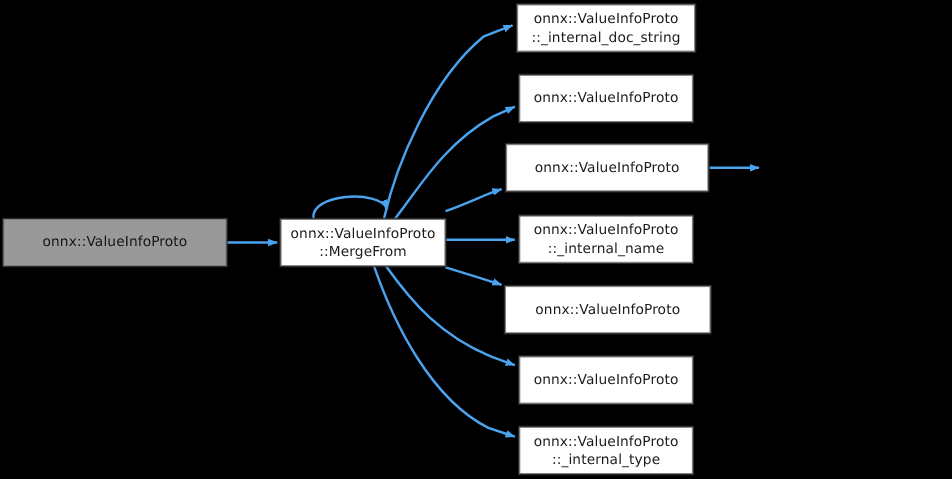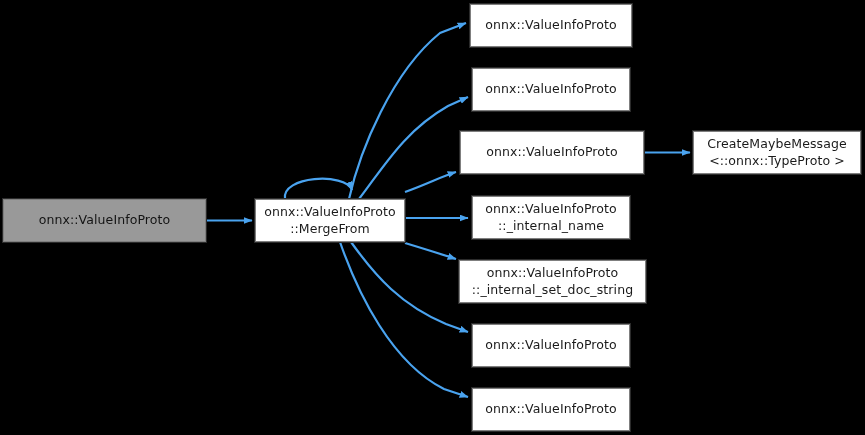--- a/index.html
+++ b/index.html
@@ -89,46 +89,43 @@
     <span class="line1">onnx::ValueInfoProto</span>
   </div>
 
   <div class="node" style="left:255px; top:199px; width:150px; height:43px;">
     <span class="line1">onnx::ValueInfoProto</span>
     <span class="line2">::MergeFrom</span>
   </div>
 
   <div class="node" style="left:470px; top:4px; width:162px; height:43px;">
     <span class="line1">onnx::ValueInfoProto</span>
+    <span class="line2">::_internal_doc_string</span>
   </div>
 
   <div class="node" style="left:472px; top:68px; width:158px; height:43px;">
     <span class="line1">onnx::ValueInfoProto</span>
   </div>
 
   <div class="node" style="left:460px; top:131px; width:184px; height:43px;">
     <span class="line1">onnx::ValueInfoProto</span>
   </div>
 
-  <div class="node" style="left:693px; top:131px; width:168px; height:43px;">
-    <span class="line1">CreateMaybeMessage</span>
-    <span class="line2">&lt;::onnx::TypeProto &gt;</span>
-  </div>
 
   <div class="node" style="left:472px; top:196px; width:158px; height:43px;">
     <span class="line1">onnx::ValueInfoProto</span>
     <span class="line2">::_internal_name</span>
   </div>
 
   <div class="node" style="left:459px; top:260px; width:187px; height:43px;">
     <span class="line1">onnx::ValueInfoProto</span>
-    <span class="line2">::_internal_set_doc_string</span>
   </div>
 
   <div class="node" style="left:472px; top:324px; width:158px; height:43px;">
     <span class="line1">onnx::ValueInfoProto</span>
   </div>
 
   <div class="node" style="left:472px; top:388px; width:158px; height:43px;">
     <span class="line1">onnx::ValueInfoProto</span>
+    <span class="line2">::_internal_type</span>
   </div>
 
 </div>
 
 </body></html>

